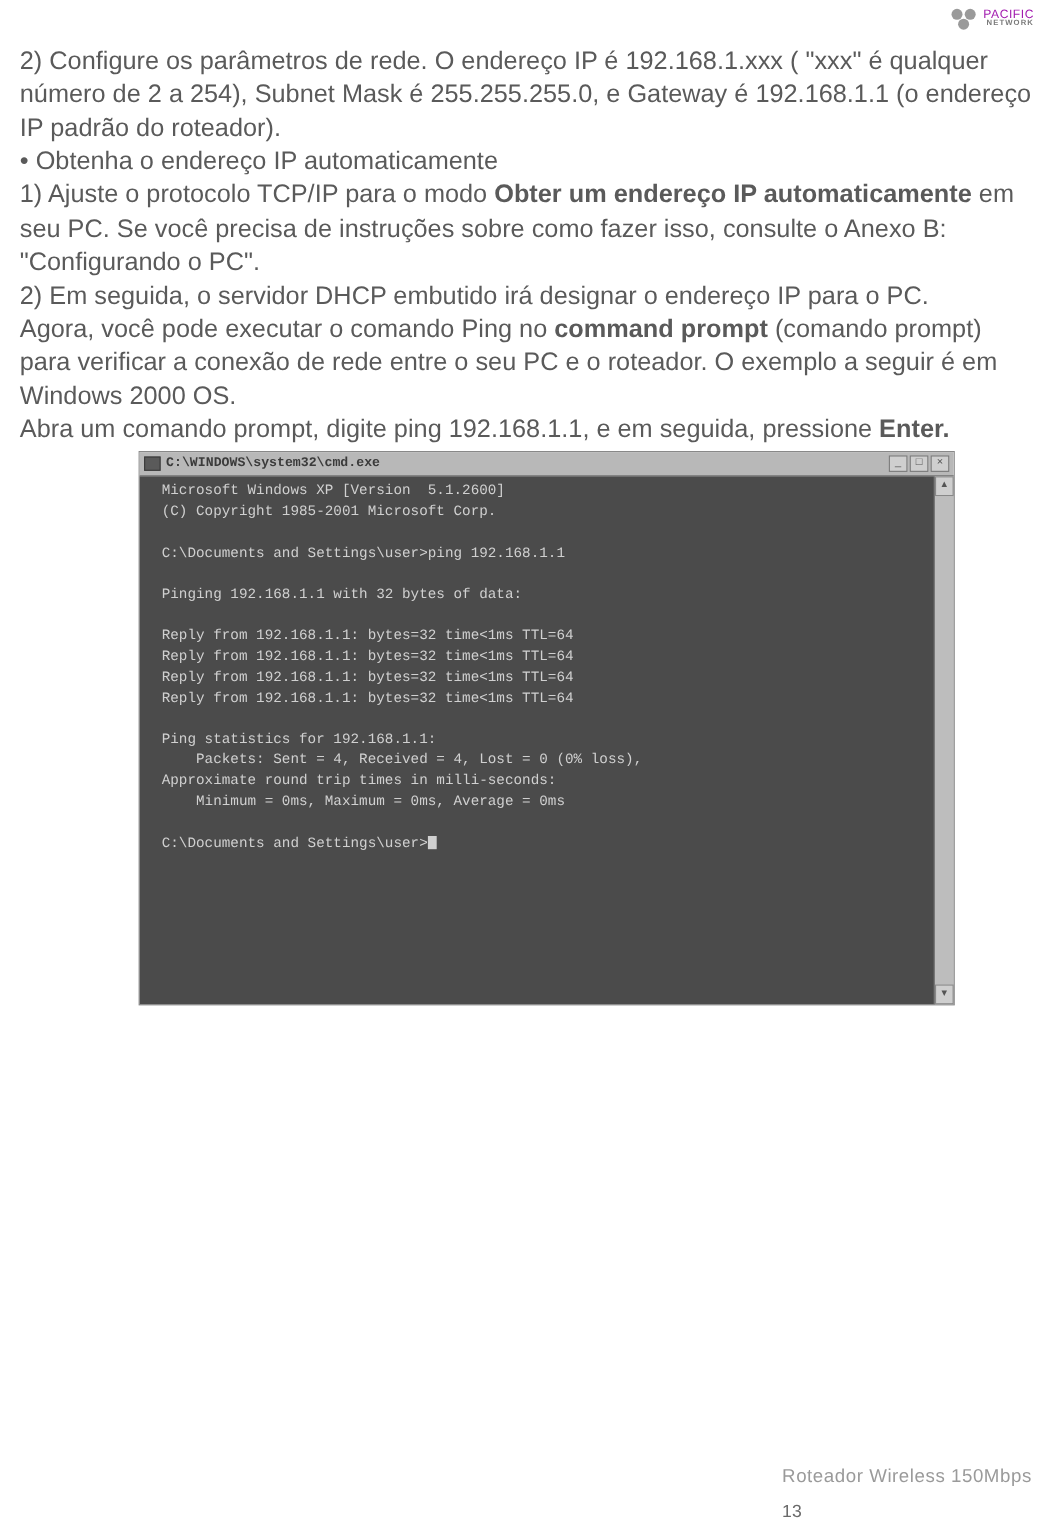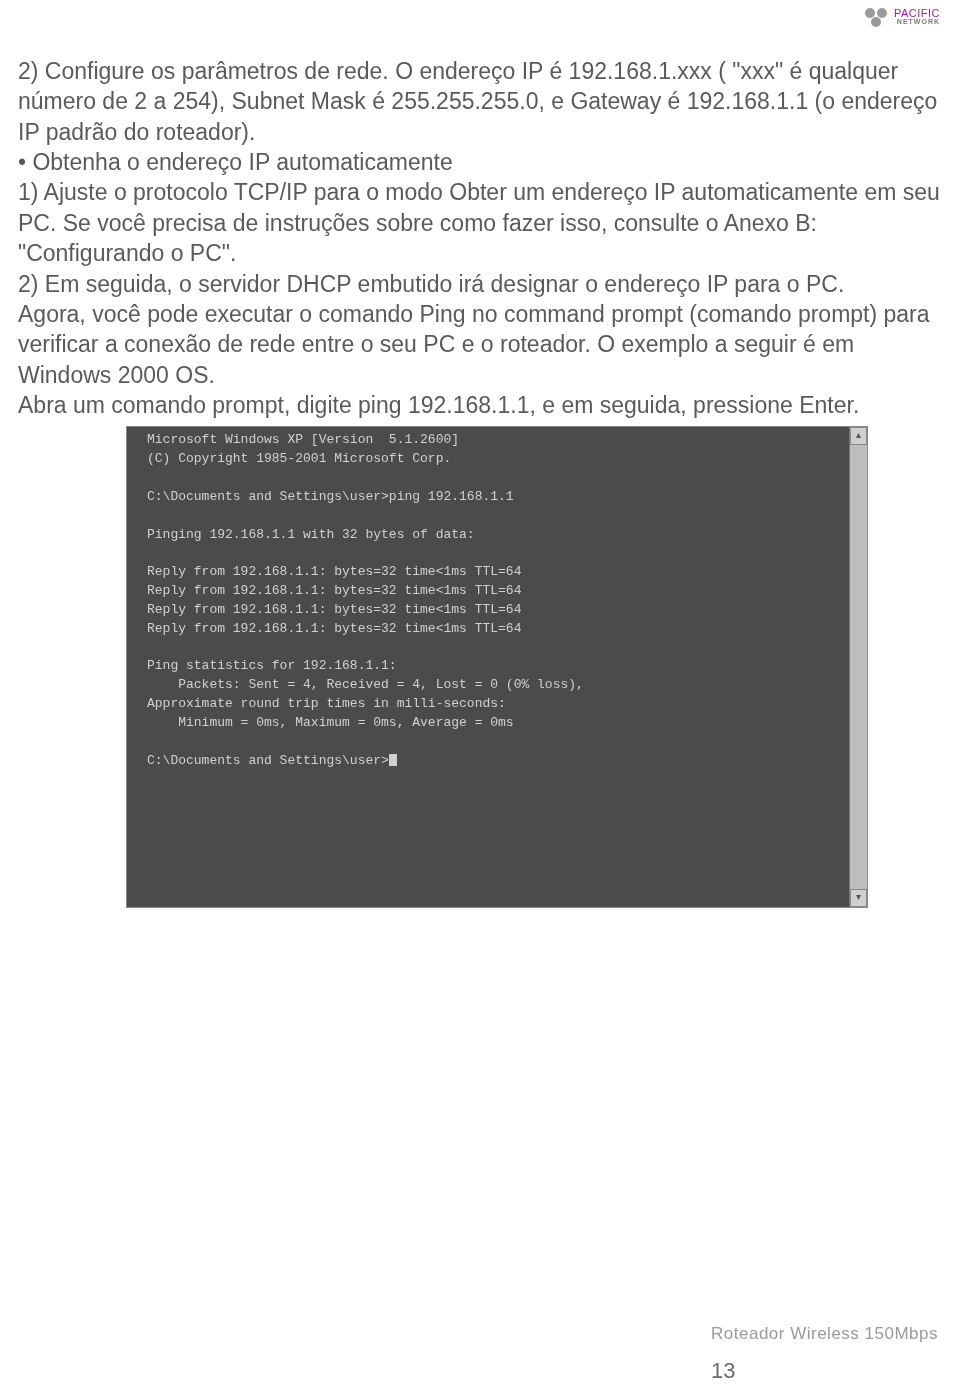--- a/index.html
+++ b/index.html
@@ -18,27 +18,27 @@
       right: 20px;
       display: flex;
       align-items: center;
       gap: 4px;
     }
     .logo-icon { width: 28px; height: 22px; }
     .logo-text { display: flex; flex-direction: column; line-height: 0.9; }
     .logo-brand { font-family: Arial, sans-serif; font-weight: 400; font-size: 11px; letter-spacing: 0.5px; color: #a21caf; }
     .logo-sub { font-family: Arial, sans-serif; font-weight: 700; font-size: 7px; letter-spacing: 1px; color: #7a7a7a; text-align: right; }
     .content {
-      margin-top: 44px;
+      margin-top: 28px;
       font-size: 23px;
       line-height: 1.32;
       color: #5a5a5a;
     }
     .content p { margin: 0; }
-    .content .bold { font-weight: 400; }
+    .content .bold { font-weight: 700; }
     .bullet-row { display: block; }
     .terminal-outer {
       margin-top: 6px;
       margin-left: 108px;
       width: 742px;
       border: 1px solid #888;
     }
     .titlebar {
       height: 22px;
       background: #b8b8b8;
@@ -114,21 +114,21 @@
       flex-direction: column;
     }
     .footer-title {
       font-family: "Arial Black", Arial, sans-serif;
       font-size: 17px;
       letter-spacing: 0.5px;
       color: #9a9a9a;
       font-weight: 400;
     }
     .footer-page {
-      font-size: 22px;
+      font-size: 16px;
       color: #6a6a6a;
     }
     .cursor { display:inline-block; width:8px; height:12px; background:#d0d0d0; vertical-align:middle; }
   </style>
 </head>
 <body>
 
 <div class="header-logo">
   <span class="logo-icon">
     <svg viewBox="0 0 28 22" width="28" height="22">
@@ -151,20 +151,29 @@
   </p>
   <p>2)  Em seguida, o servidor DHCP embutido irá designar o endereço IP para o PC.</p>
   <p>
     <span>Agora, você pode executar o comando Ping no </span><span class="bold">command prompt</span><span> (comando prompt) para verificar a conexão de rede entre o seu PC e o roteador. O exemplo a seguir é em Windows 2000 OS.</span>
   </p>
   <p>
     <span>Abra um comando prompt, digite ping 192.168.1.1, e em seguida, pressione </span><span class="bold">Enter.</span>
   </p>
 
   <div class="terminal-outer">
+    <div class="titlebar">
+      <span class="tb-icon"></span>
+      <span class="tb-title">C:\WINDOWS\system32\cmd.exe</span>
+      <span class="tb-buttons">
+        <span class="tb-btn">_</span>
+        <span class="tb-btn">□</span>
+        <span class="tb-btn">×</span>
+      </span>
+    </div>
     <div class="term-body">
       <div class="term-text" id="term-text">Microsoft Windows XP [Version  5.1.2600]
 (C) Copyright 1985-2001 Microsoft Corp.
 
 C:\Documents and Settings\user&gt;ping 192.168.1.1
 
 Pinging 192.168.1.1 with 32 bytes of data:
 
 Reply from 192.168.1.1: bytes=32 time&lt;1ms TTL=64
 Reply from 192.168.1.1: bytes=32 time&lt;1ms TTL=64

